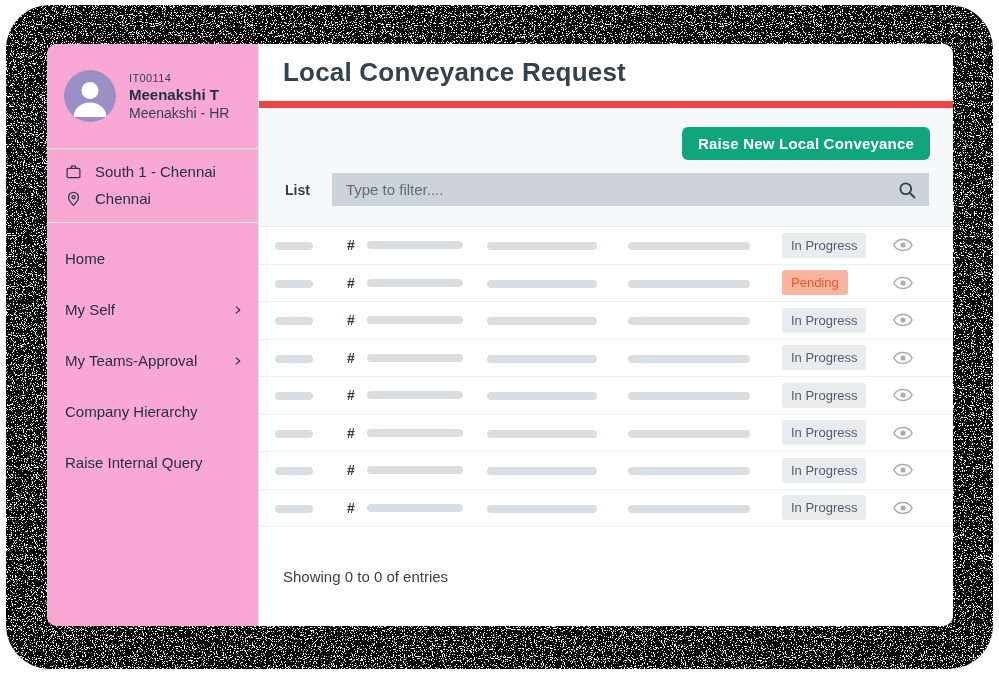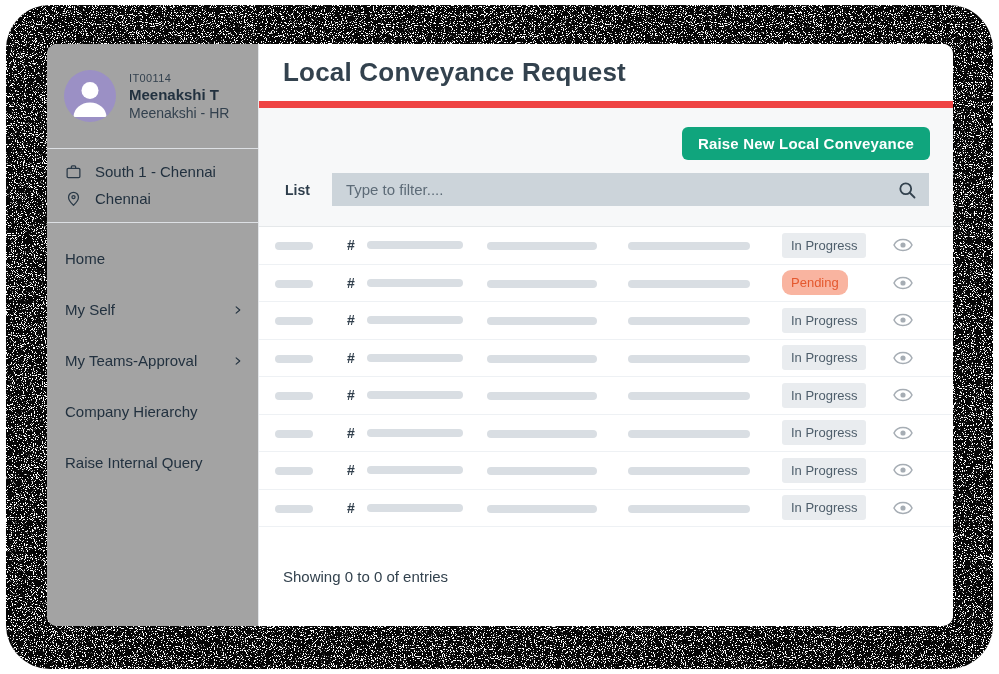--- a/index.html
+++ b/index.html
@@ -6,21 +6,21 @@
   html,body { background:#fff; }
   body { font-family:"Liberation Sans","DejaVu Sans",sans-serif; }
   .stage { position:relative; width:999px; height:674px; background:#fff; overflow:hidden; }
   .noise-svg { position:absolute; left:0; top:0; }
 
   
   .card { position:absolute; left:47px; top:44px; width:906px; height:582px; background:#fff;
           border-radius:10px; overflow:hidden; display:flex; }
 
   
-  .sidebar { width:212px; flex:none; border-right:1px solid #e3e6e9; background:#a3a3a3; display:flex; flex-direction:column; }
+  .sidebar { width:212px; flex:none; border-right:1px solid #e3e6e9; background:#f9a8d4; display:flex; flex-direction:column; }
   .profile { height:104px; display:flex; align-items:center; gap:13px; padding:0 10px 0 17px; }
   .avatar { width:52px; height:52px; flex:none; }
   .pid   { font-size:11px; color:#33414e; letter-spacing:.4px; }
   .pname { font-size:15px; font-weight:700; color:#22313f; margin-top:2px; }
   .prole { font-size:14px; color:#33414e; margin-top:2px; }
   .sdivider { height:1px; background:#dde0e4; flex:none; }
   .loc { padding:9px 0 10px; }
   .locrow { display:flex; align-items:center; gap:13px; padding:5px 0 5px 18px; font-size:15px; color:#22313f; }
   .locrow svg { flex:none; }
   .nav { padding-top:10px; }
@@ -49,21 +49,21 @@
            background:linear-gradient(90deg,#fcfdfd 0,#fcfdfd 213px,#f5f6f8 213px);
            border-bottom:1px solid #e4e7ea; font-size:14.5px; font-weight:700; color:#2f3e4c; }
   .tbody { flex:none; }
   .trow { height:37.5px; display:grid; grid-template-columns:72px 140px 141px 154px 111px 47px;
           align-items:center; padding:0 12px 0 16px; background:#fff; border-bottom:1px solid #eef1f4; }
   .pill { display:inline-block; height:8px; border-radius:4px; background:#d9dee3; }
   .w-month { width:38px; } .w-claim { width:96px; } .w-date { width:110px; } .w-amount { width:122px; }
   .claimcell { display:flex; align-items:center; }
   .hash { font-size:14px; font-weight:600; color:#33414e; margin-right:12px; }
   .badge { display:inline-block; padding:5px 9px; font-size:13px; border-radius:3px; background:#e9ecef; color:#4e5e6b; }
-  .badge.pending { background:#f9b4a0; color:#e4582e;border-radius:9px; }
+  .badge.pending { background:#f9b4a0; color:#e4582e; }
   .viewcell svg { display:block; }
   .tfooter { flex:1; display:flex; align-items:center; padding-left:24px; font-size:15px; color:#33424e; }
 </style>
 </head>
 <body>
 
 <div class="stage">
 
   <svg class="noise-svg" width="999" height="674">
     <defs>

